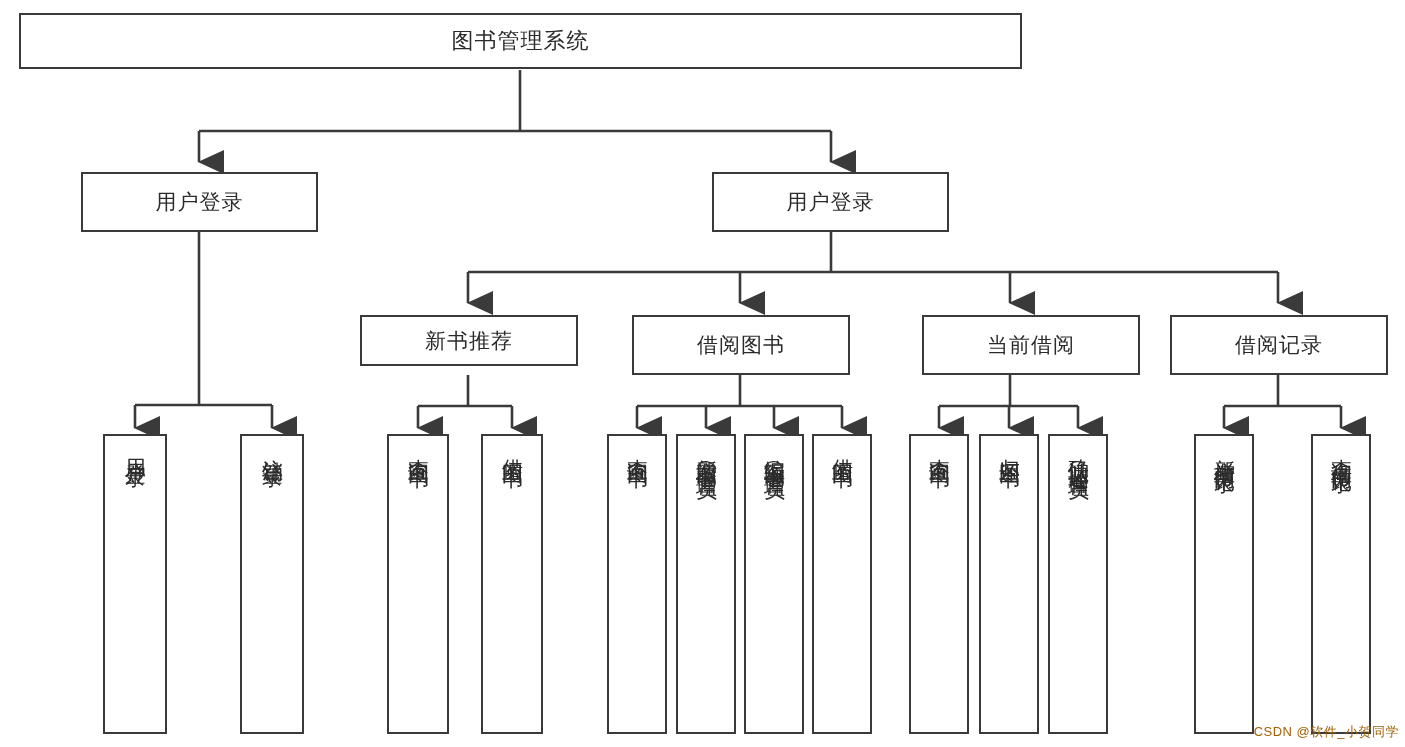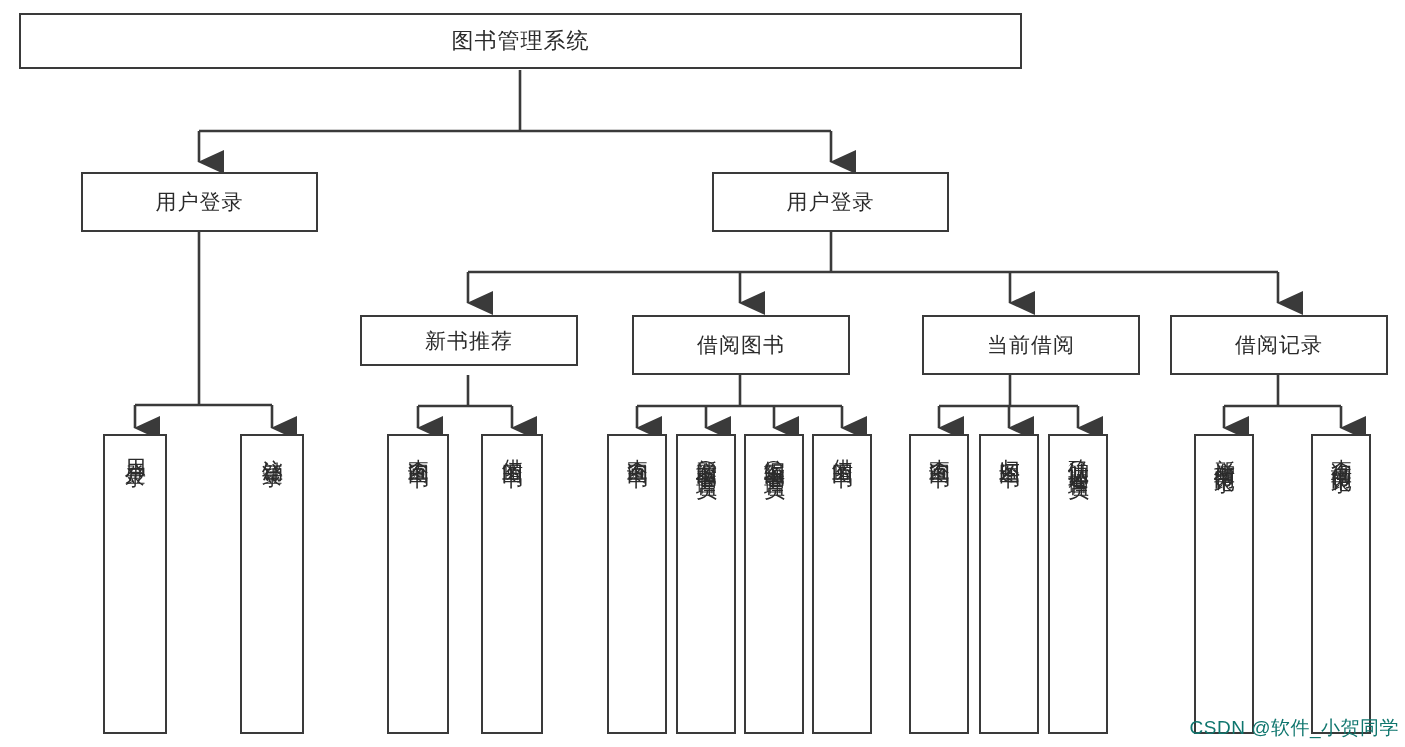--- a/index.html
+++ b/index.html
@@ -51,22 +51,22 @@
     letter-spacing: 3px;
     white-space: nowrap;
   }
   .node.root {
     font-size: 22px;
   }
   .watermark {
     position: absolute;
     right: 6px;
     bottom: 6px;
-    font-size: 19px;
-    color: #0f766e;
+    font-size: 13px;
+    color: #a16207;
     letter-spacing: 0.5px;
     white-space: nowrap;
   }
 </style>
 </head>
 <body>
 
 <div id="canvas">
 
   <svg id="wires" viewBox="0 0 1405 747" xmlns="http://www.w3.org/2000/svg">

